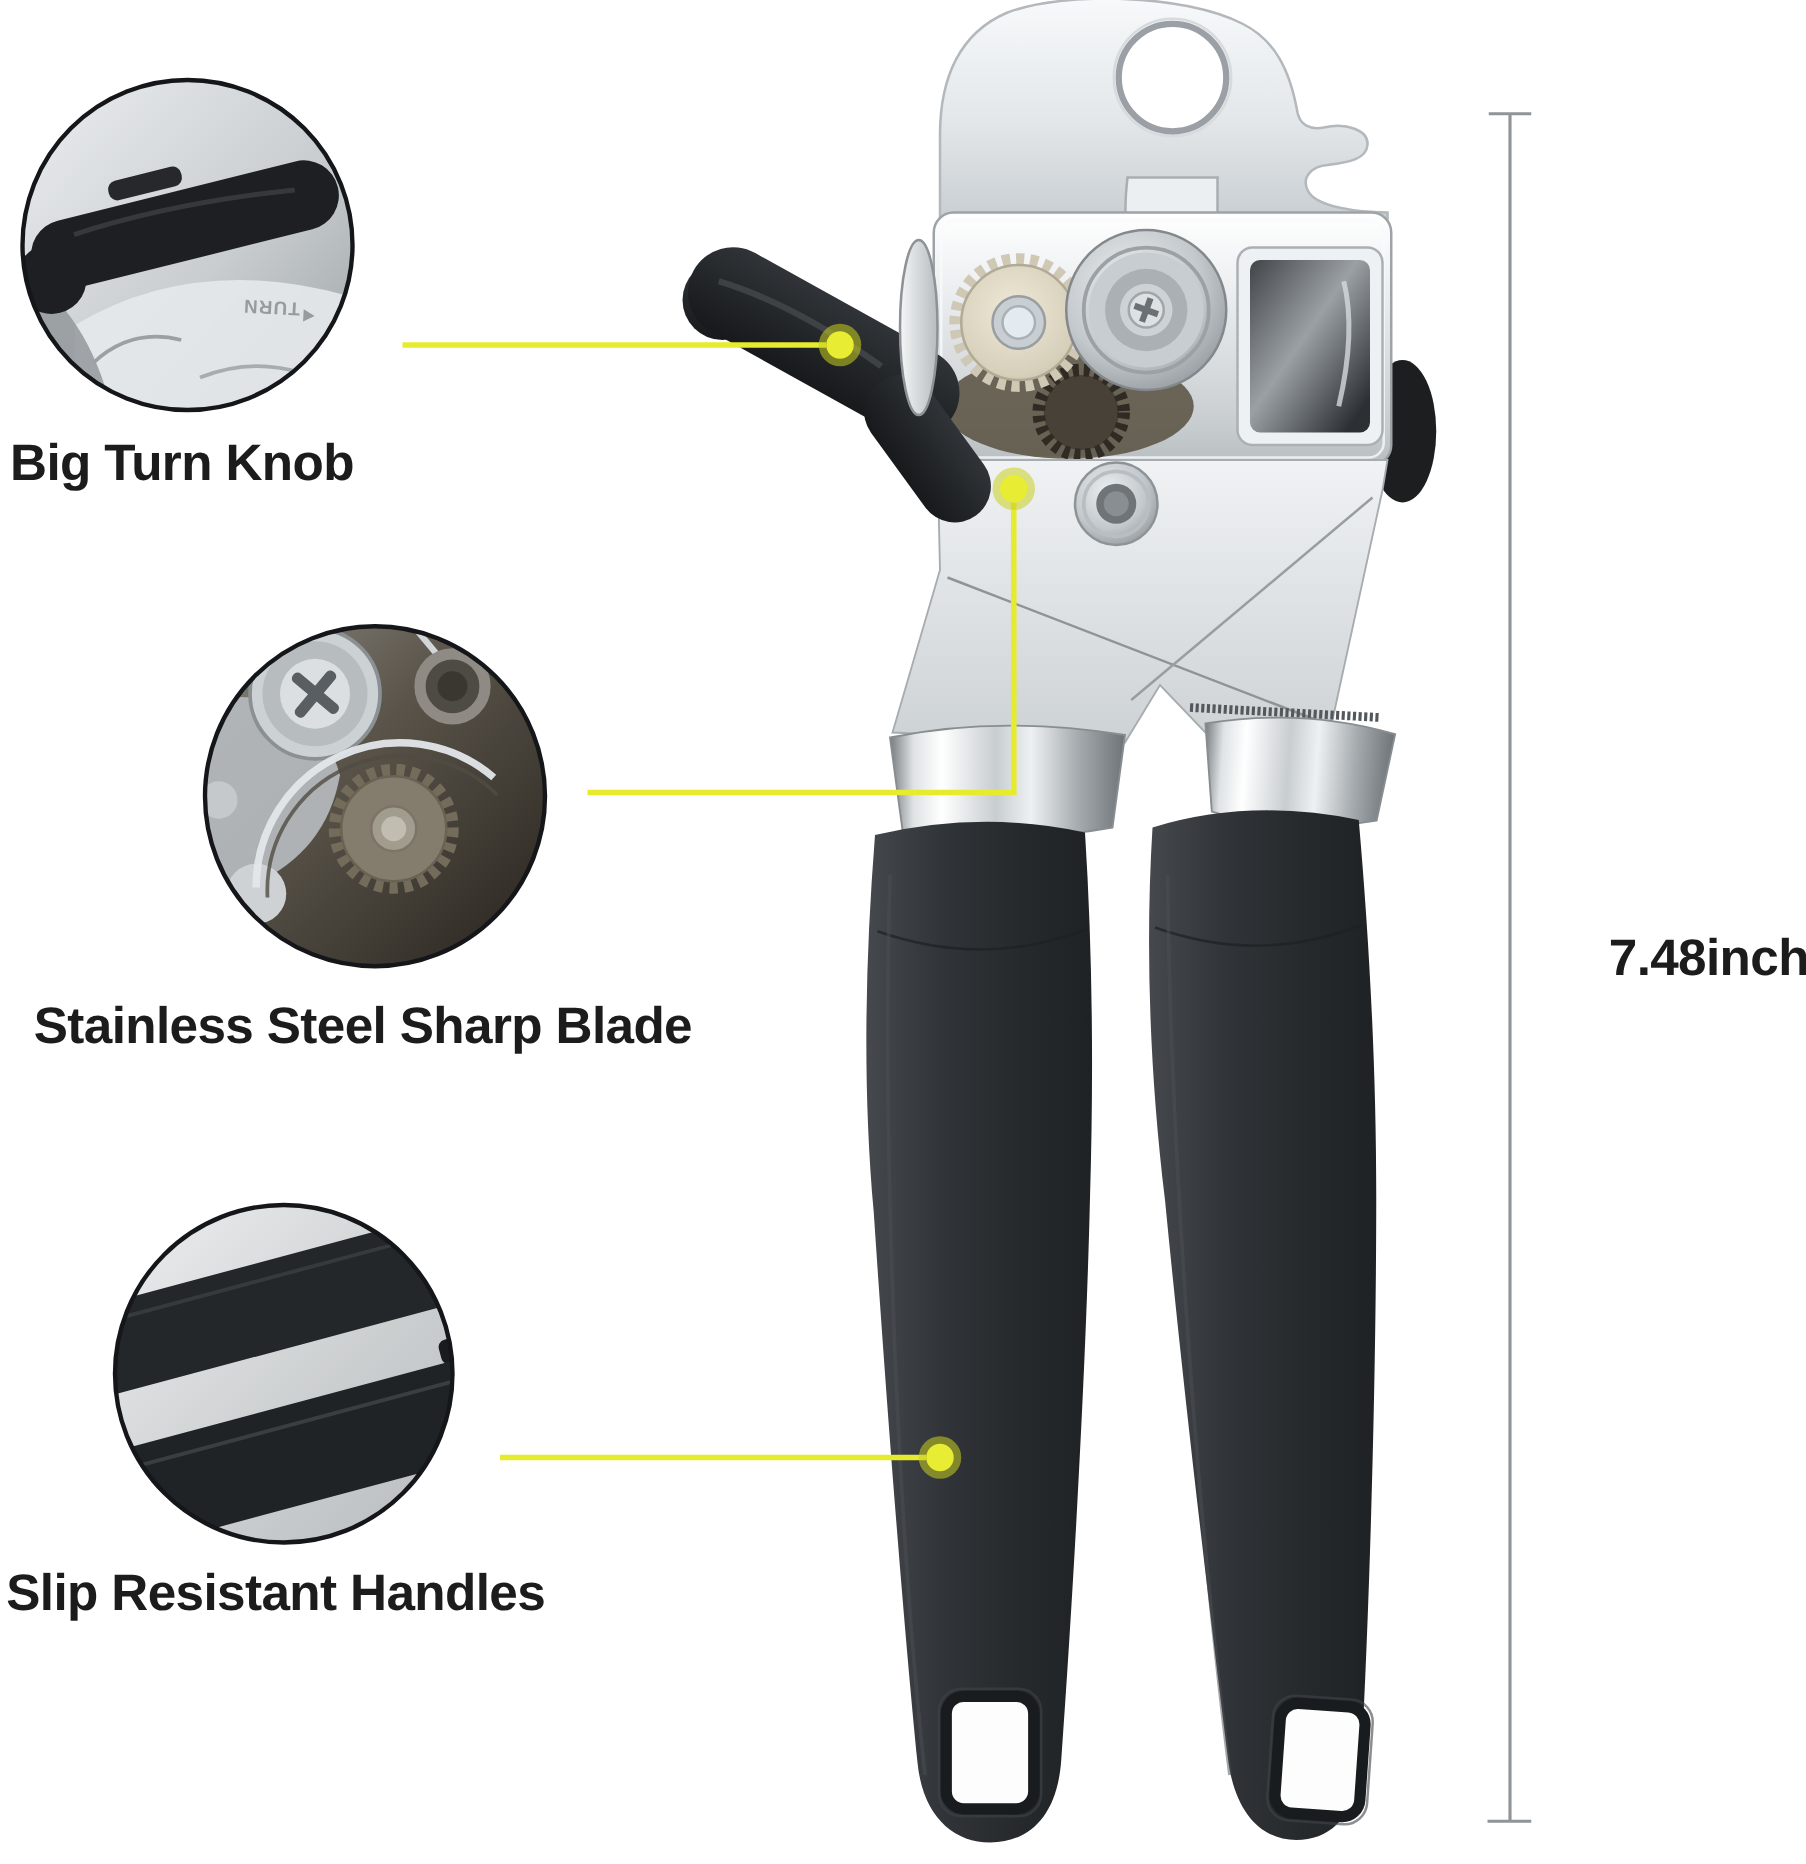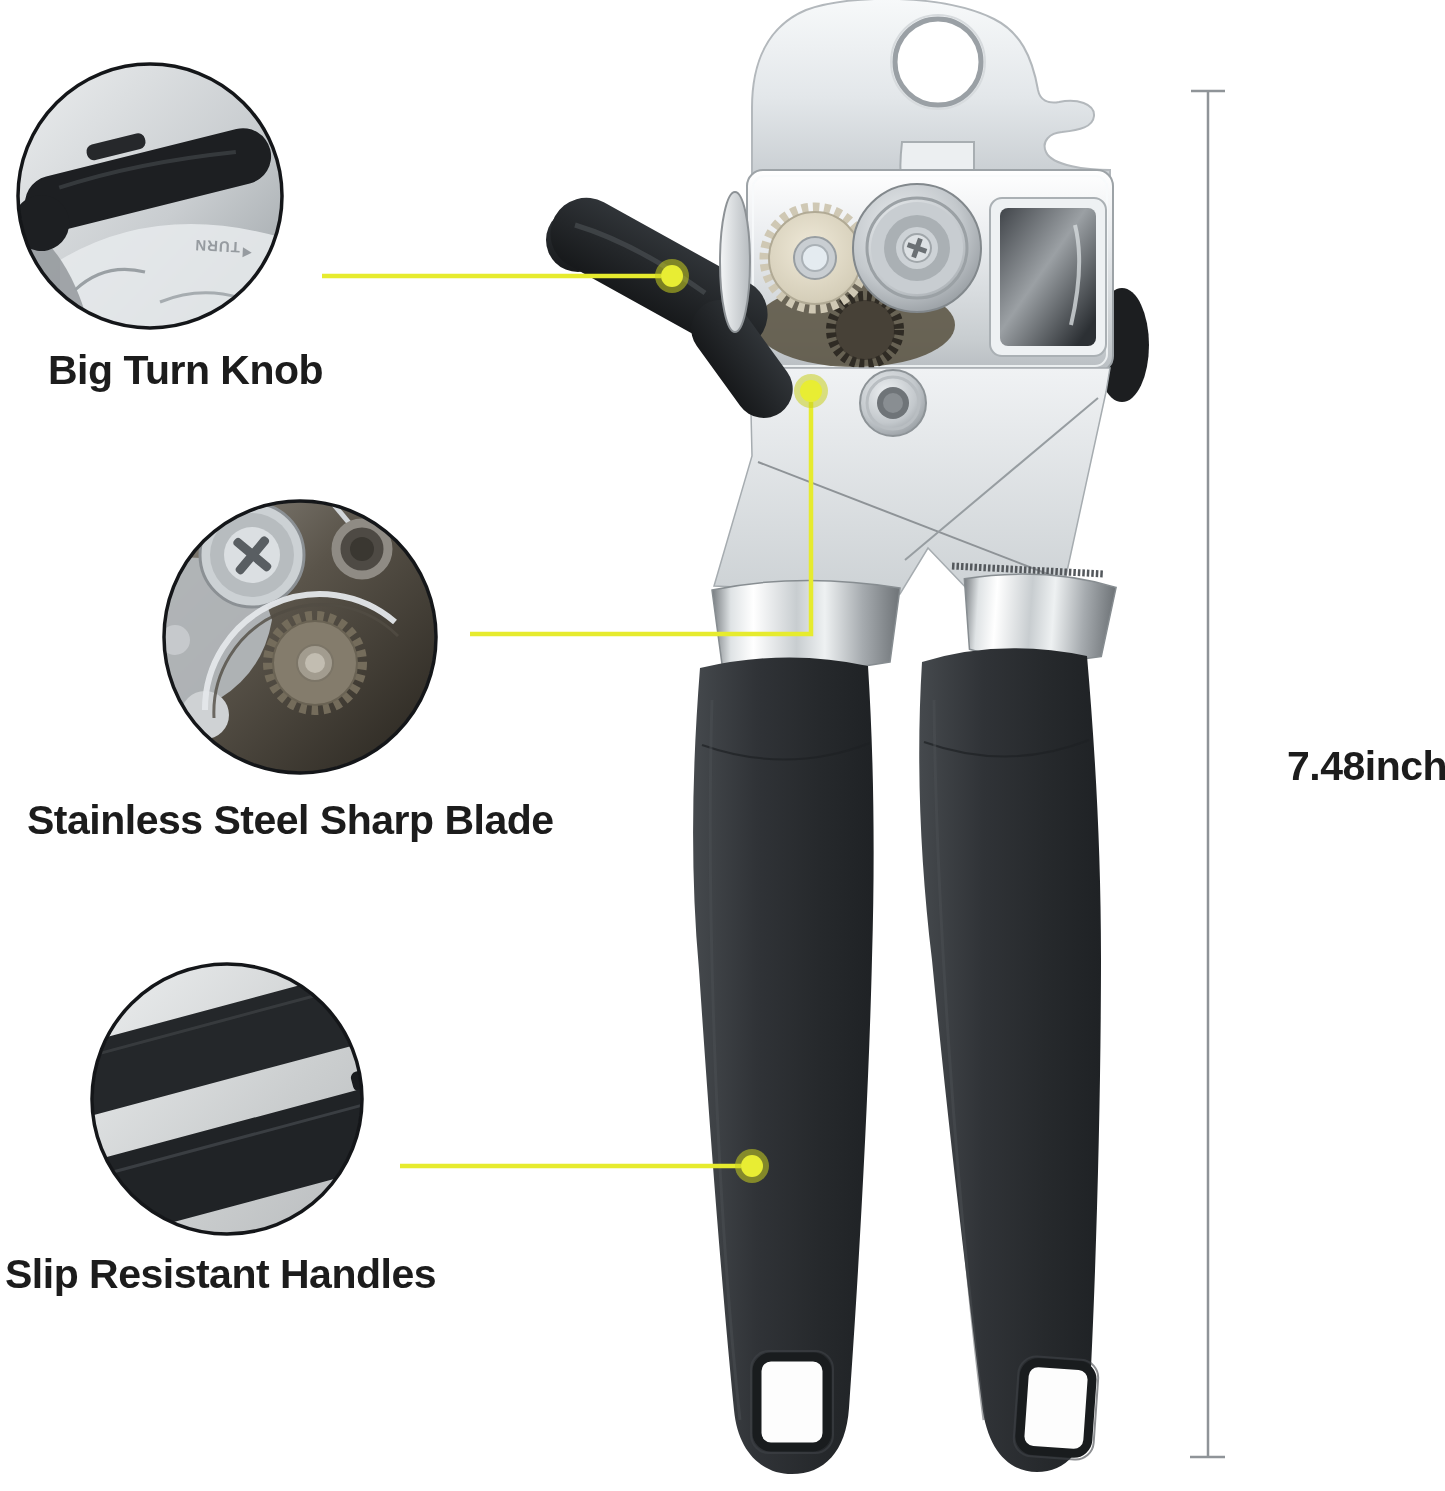--- a/index.html
+++ b/index.html
@@ -5,21 +5,21 @@
   html,body{margin:0;padding:0;background:#ffffff;}
   .stage{
     position:relative;width:1445px;height:1491px;background:#ffffff;overflow:hidden;
     font-family:"Liberation Sans",sans-serif;
   }
   .stage svg{position:absolute;left:0;top:0;}
   .label{
     position:absolute;font-weight:700;font-size:41px;line-height:1.05;
     color:#1c1c1c;letter-spacing:-0.5px;white-space:nowrap;
   }
-  .label-knob{left:8px;top:349px;margin-left:40px;}
+  .label-knob{left:8px;top:349px;}
   .label-blade{left:27px;top:799px;}
   .label-handles{left:5px;top:1253px;}
   .label-dim{left:1245px;top:745px;margin-left:42px;}
 </style>
 </head>
 <body>
 
 <div class="stage">
 
   <div class="label label-knob">Big Turn Knob</div>

